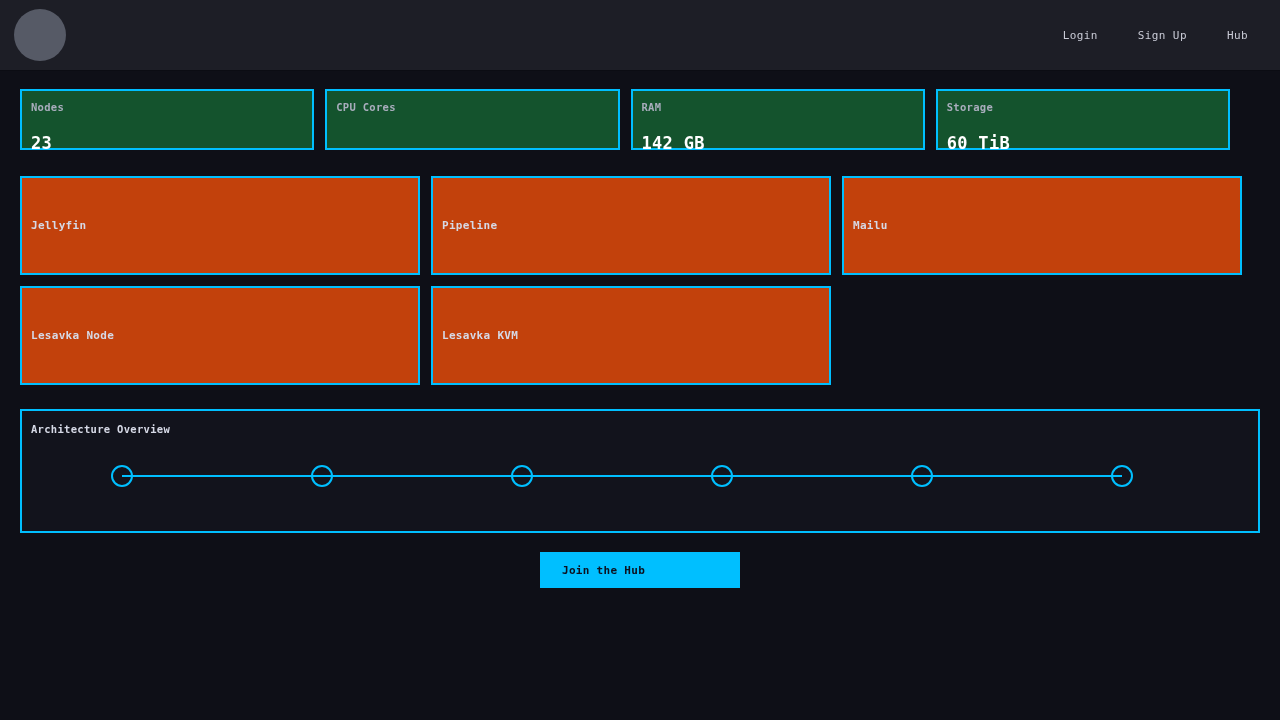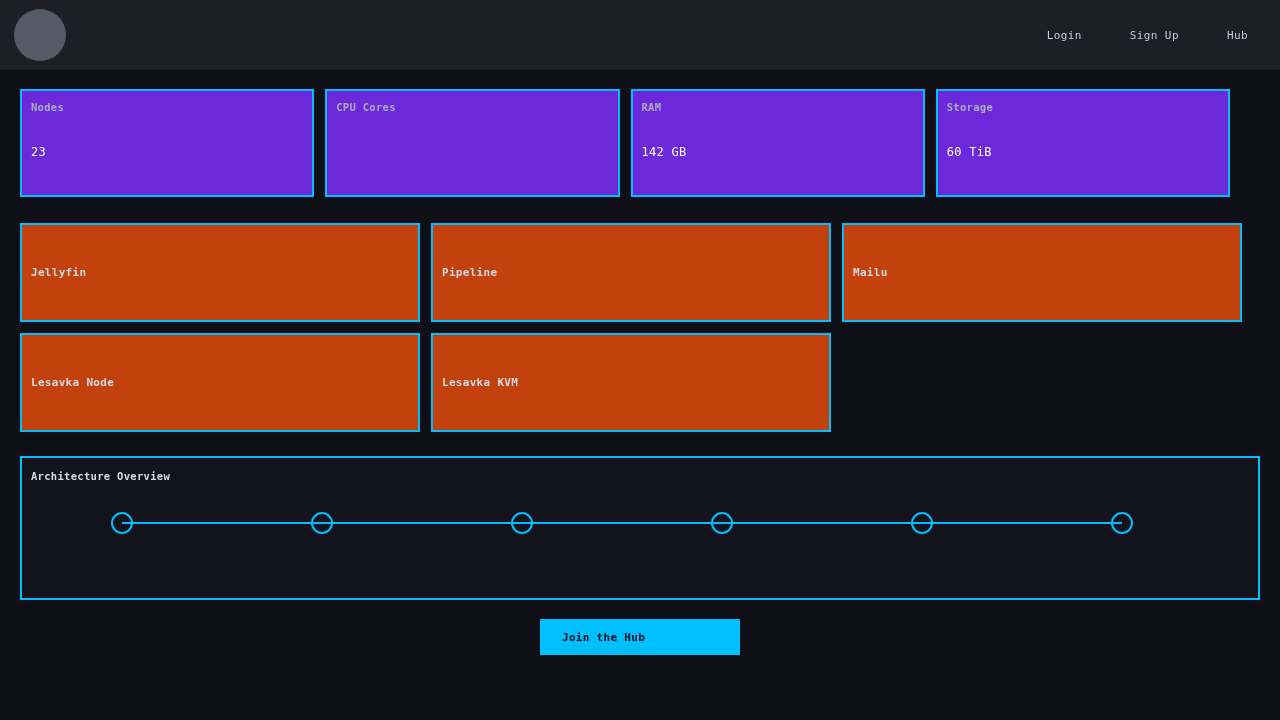--- a/index.html
+++ b/index.html
@@ -27,21 +27,21 @@
   .avatar {
     width: 52px;
     height: 52px;
     border-radius: 50%;
     background: #565a66;
     flex: 0 0 auto;
   }
   .nav {
     display: flex;
     align-items: center;
-    gap: 16px;
+    gap: 8px;
   }
   .nav-link {
     color: #c9cbd6;
     font-size: 11px;
     letter-spacing: 0.4px;
     padding: 6px 16px;
     text-decoration: none;
     white-space: nowrap;
   }
 
@@ -49,36 +49,36 @@
   .page { width: 1280px; padding: 0; }
 
   
   .stats-row {
     display: flex;
     gap: 11px;
     padding: 18px 50px 0 20px;
   }
   .stat-card {
     flex: 1 1 0;
-    height: 108px;
-    background: #6d28d9;
+    height: 61px;
+    background: #14532d;
     border: 2px solid #00bfff;
     padding: 10px 9px;
   }
   .stat-label {
     color: #a9adbd;
     font-size: 10.5px;
     font-weight: bold;
     letter-spacing: 0.3px;
   }
   .stat-value {
-    margin-top: 32px;
+    margin-top: 20px;
     color: #ffffff;
-    font-size: 12px;
-    font-weight: normal;
+    font-size: 17px;
+    font-weight: bold;
     letter-spacing: 0.3px;
   }
 
   
   .svc-grid {
     display: grid;
     grid-template-columns: 400px 400px 400px;
     gap: 11px 11px;
     padding: 26px 20px 0 20px;
   }
@@ -94,21 +94,21 @@
     color: #d6d9e6;
     font-size: 11px;
     font-weight: bold;
     letter-spacing: 0.3px;
   }
 
   
   .arch-panel {
     margin: 24px 20px 0 20px;
     width: 1240px;
-    height: 144px;
+    height: 124px;
     background: #12131c;
     border: 2px solid #00bfff;
     position: relative;
     padding: 12px 9px;
   }
   .arch-title {
     color: #d6d9e6;
     font-size: 10.5px;
     font-weight: bold;
     letter-spacing: 0.3px;

